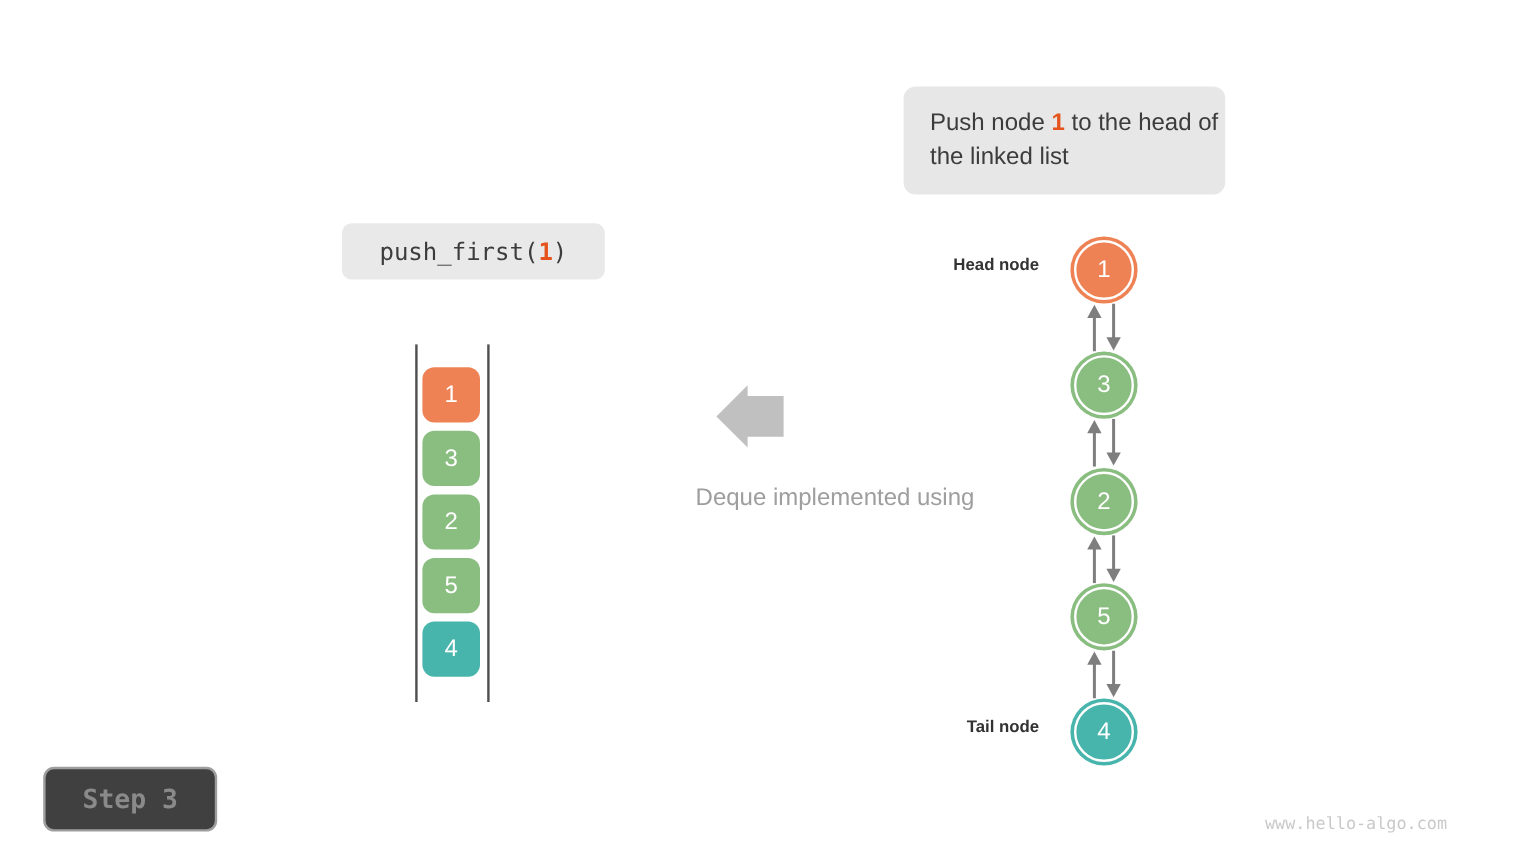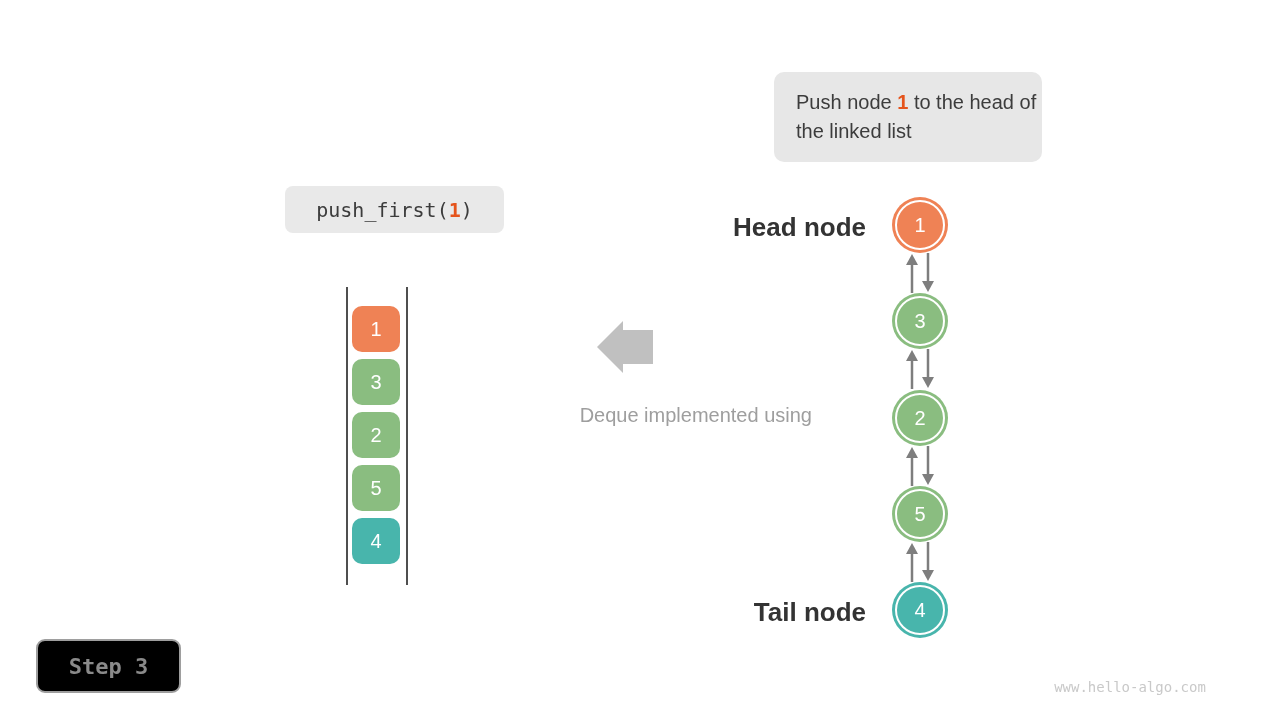--- a/index.html
+++ b/index.html
@@ -9,21 +9,21 @@
     width: 1280px;
     height: 720px;
     background: #ffffff;
     overflow: hidden;
     font-family: "Liberation Sans", sans-serif;
   }
 
   
   .callout {
     position: absolute;
-    left: 774px; top: 72px;
+    left: 753px; top: 72px;
     width: 268px; height: 90px;
     background: var(--callout_bg);
     border-radius: 10px;
     padding: 16px 0 0 22px;
     font-size: 20px;
     line-height: 29px;
     color: var(--dark_text);
   }
   .callout .hl { color: var(--highlight); font-weight: bold; }
 
@@ -86,33 +86,33 @@
     color: #ffffff;
     font-size: 20px;
     font-weight: 500;
   }
   .connector { position: absolute; left: 900px; }
   .side-label {
     position: absolute;
     left: 666px;
     width: 200px;
     text-align: right;
-    font-size: 26px;
+    font-size: 14px;
     font-weight: bold;
     color: #333333;
   }
   .side-label.head { top: 212px; }
   .side-label.tail { top: 597px; }
 
   
   .step-badge {
     position: absolute;
     left: 36px; top: 639px;
     width: 145px; height: 54px;
-    background: #000000;
+    background: #404040;
     border: 2px solid #9e9e9e;
     border-radius: 9px;
     display: flex; align-items: center; justify-content: center;
     font-family: "DejaVu Sans Mono", monospace;
     font-size: 22px;
     font-weight: bold;
     color: #8a8a8a;
   }
 
   

